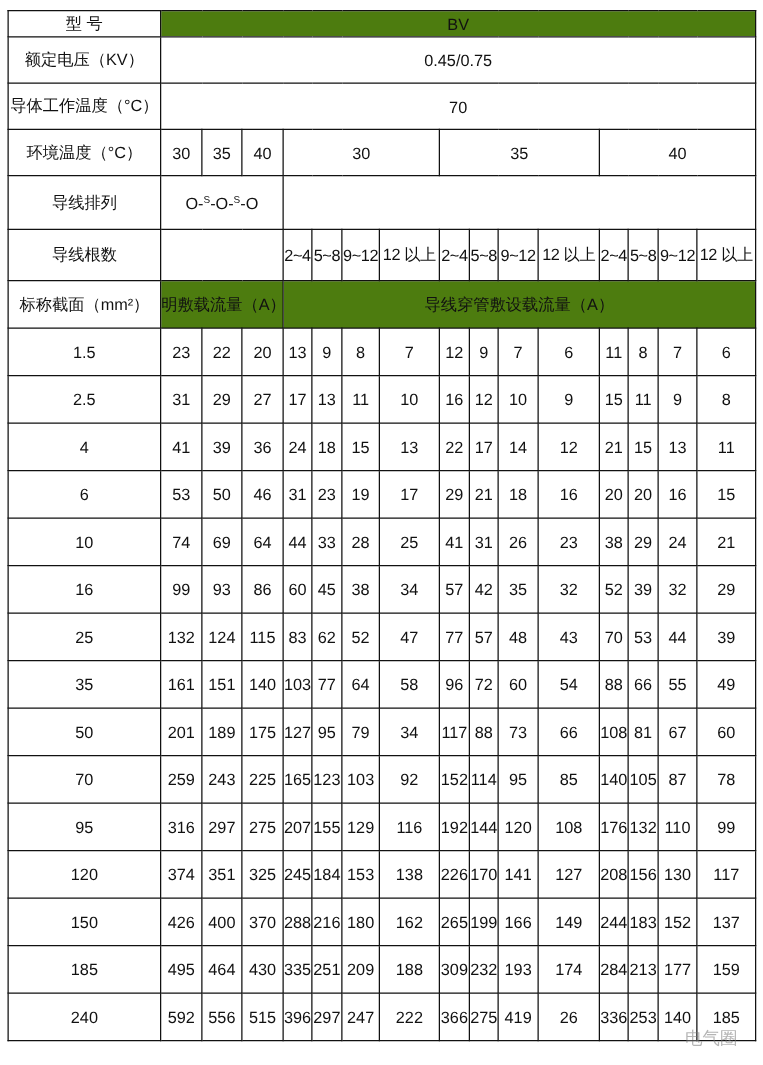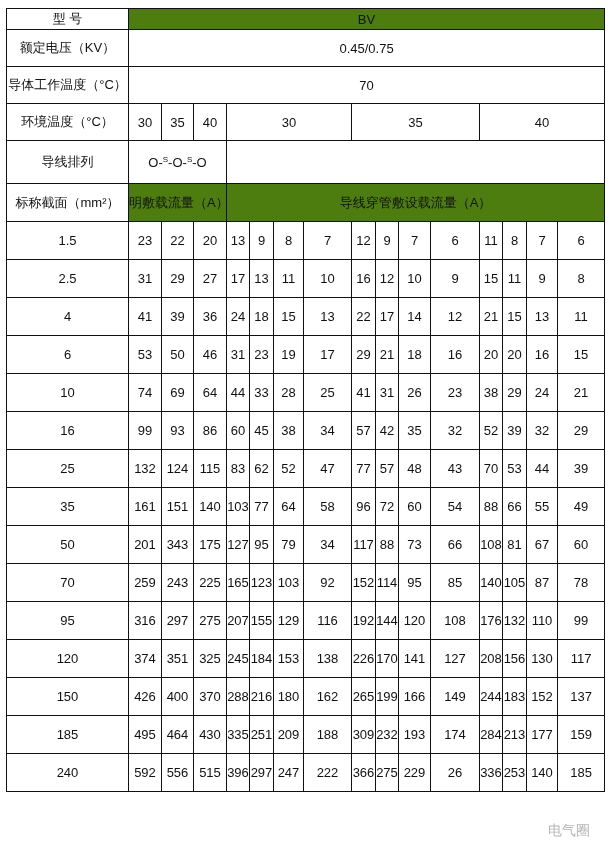--- a/index.html
+++ b/index.html
@@ -64,20 +64,36 @@
       <td>40</td>
       <td colspan="4">30</td>
       <td colspan="4">35</td>
       <td colspan="4">40</td>
     </tr>
     <tr class="r-arr">
       <td class="lbl">导线排列</td>
       <td colspan="3"><span>O-</span><sup>S</sup><span>-O-</span><sup>S</sup><span>-O</span></td>
       <td colspan="12"></td>
     </tr>
+    <tr class="r-cnt">
+      <td class="lbl">导线根数</td>
+      <td colspan="3"></td>
+      <td class="hdr-small">2~4</td>
+      <td class="hdr-small">5~8</td>
+      <td class="hdr-small">9~12</td>
+      <td class="hdr-small">12 以上</td>
+      <td class="hdr-small">2~4</td>
+      <td class="hdr-small">5~8</td>
+      <td class="hdr-small">9~12</td>
+      <td class="hdr-small">12  以上</td>
+      <td class="hdr-small">2~4</td>
+      <td class="hdr-small">5~8</td>
+      <td class="hdr-small">9~12</td>
+      <td class="hdr-small">12 以上</td>
+    </tr>
     <tr class="r-sec">
       <td class="lbl">标称截面（mm²）</td>
       <td class="gray lbl" colspan="3">明敷载流量（A）</td>
       <td class="gray lbl" colspan="12">导线穿管敷设载流量（A）</td>
     </tr>
   <tr class="r-data">
         <td>1.5</td>
         <td>23</td>
         <td>22</td>
         <td>20</td>
@@ -216,21 +232,21 @@
         <td>60</td>
         <td>54</td>
         <td>88</td>
         <td>66</td>
         <td>55</td>
         <td>49</td>
       </tr>
       <tr class="r-data">
         <td>50</td>
         <td>201</td>
-        <td>343</td>
+        <td>189</td>
         <td>175</td>
         <td>127</td>
         <td>95</td>
         <td>79</td>
         <td>34</td>
         <td>117</td>
         <td>88</td>
         <td>73</td>
         <td>66</td>
         <td>108</td>
@@ -332,21 +348,21 @@
         <td>240</td>
         <td>592</td>
         <td>556</td>
         <td>515</td>
         <td>396</td>
         <td>297</td>
         <td>247</td>
         <td>222</td>
         <td>366</td>
         <td>275</td>
-        <td>229</td>
+        <td>419</td>
         <td>26</td>
         <td>336</td>
         <td>253</td>
         <td>140</td>
         <td>185</td>
       </tr>
     </tbody>
 </table>
 
 <div class="watermark">电气圈</div>

